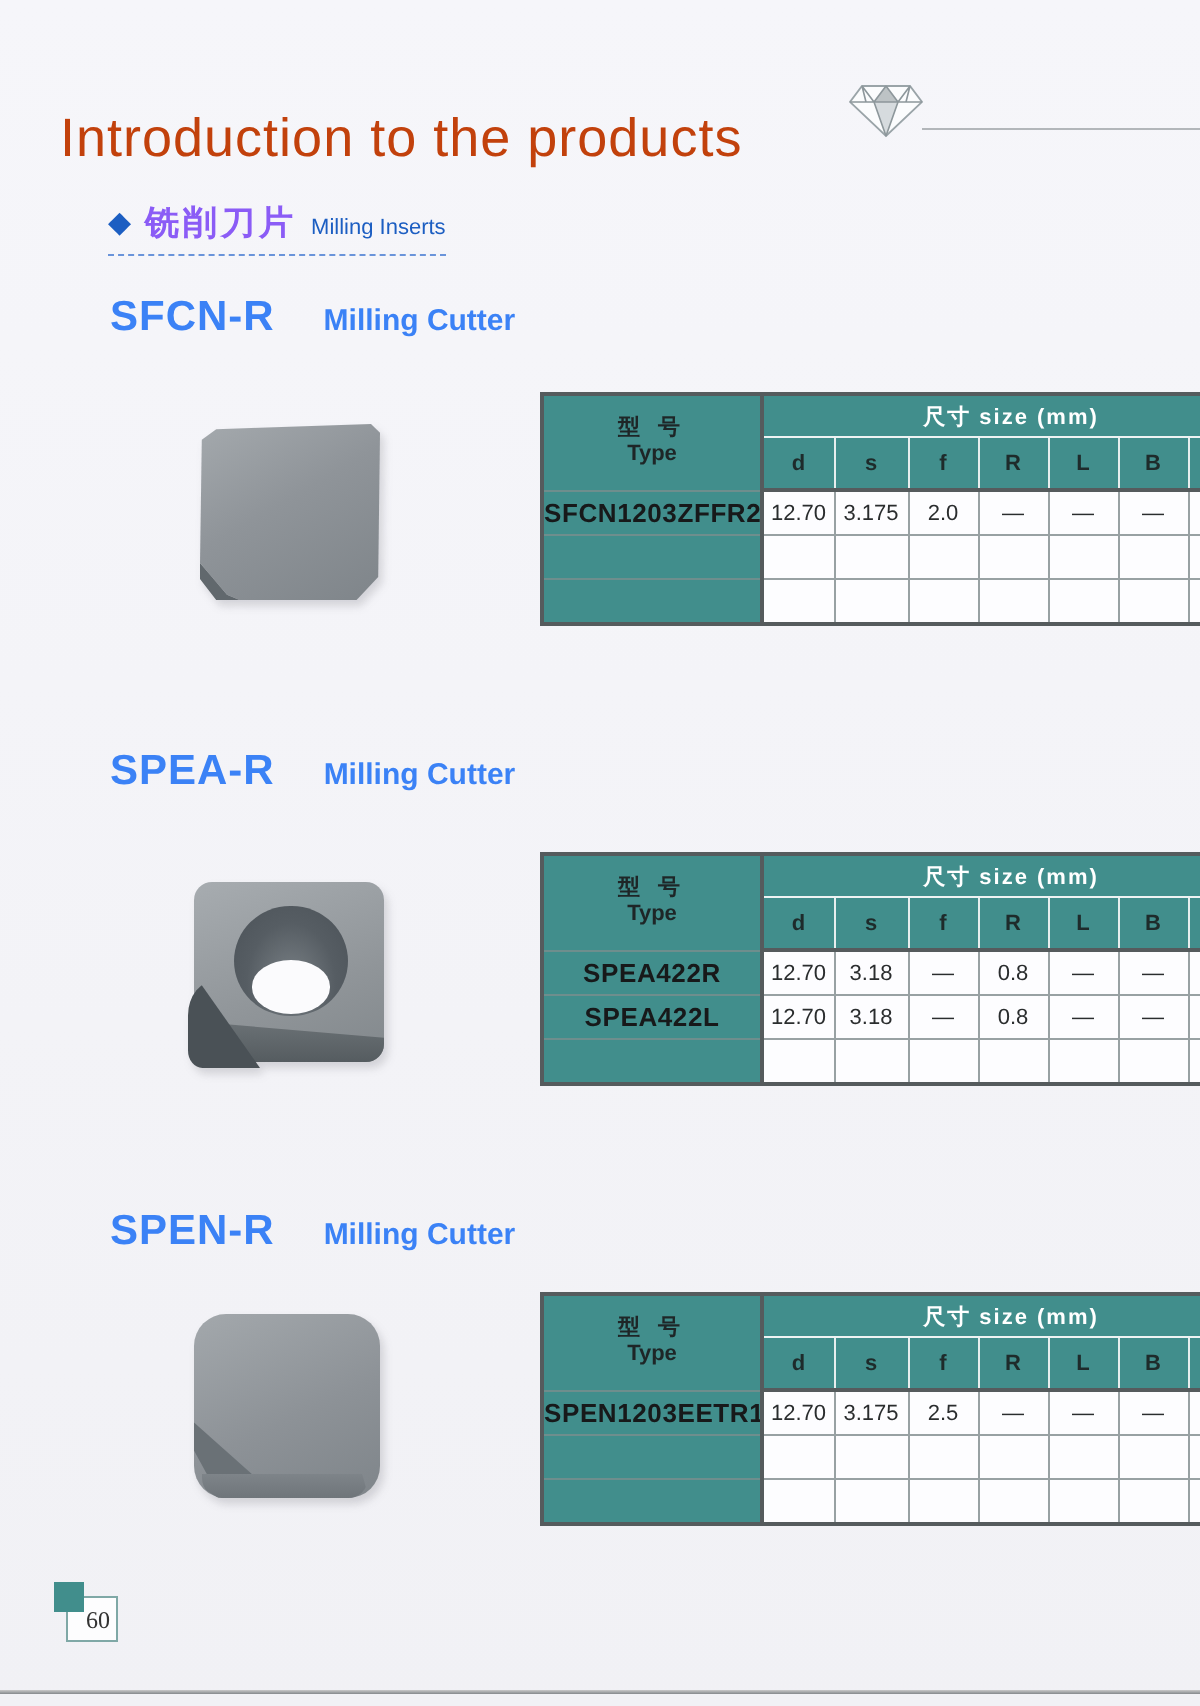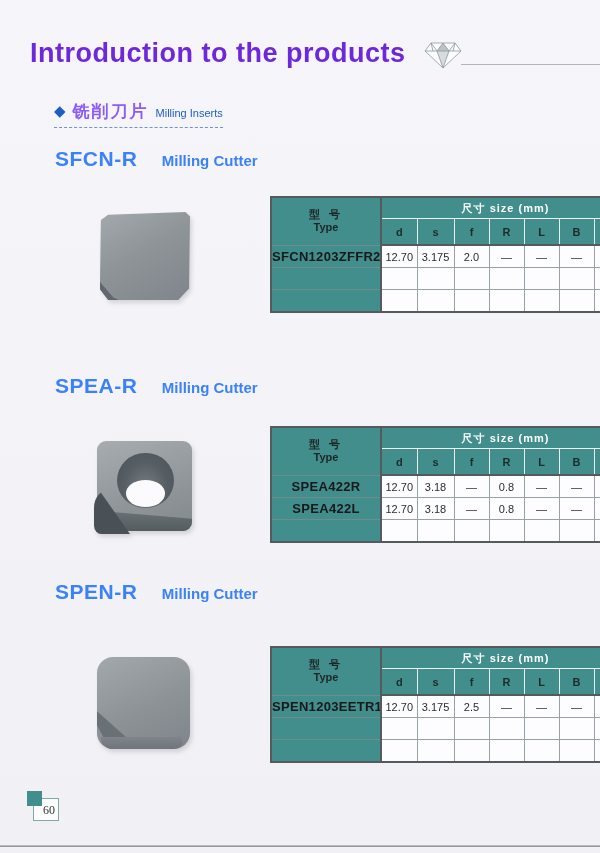--- a/index.html
+++ b/index.html
@@ -6,21 +6,21 @@
   body{
     width:600px;height:853px;position:relative;overflow:hidden;
     background:linear-gradient(180deg,#f6f6fa 0%,#f3f3f7 60%,#f1f1f5 100%);
     font-family:"Liberation Sans","DejaVu Sans",sans-serif;
     color:#1b1d1e;
   }
   .abs{position:absolute;}
 
   
   .page-title{
-    left:30px;top:38px;font-size:27px;font-weight:bold;color:#6d28d9;
+    left:30px;top:54px;font-size:27px;font-weight:normal;color:#c2410c;
     letter-spacing:.5px;white-space:nowrap;
   }
   .gem-icon{left:424px;top:40px;width:38px;height:30px;}
   .title-rule{left:461px;top:64px;width:139px;height:1px;background:#b2b6ba;}
 
   
   .category{
     left:54px;top:100px;display:inline-block;padding-bottom:4px;
     border-bottom:1.5px dashed #6a94da;white-space:nowrap;
   }
@@ -241,21 +241,21 @@
     <td></td>
     <td></td>
     <td></td>
     <td></td>
     <td></td>
     <td></td>
   </tr>
 </tbody>
   </table>
 
-<div class="abs section-title" style="top:580px">
+<div class="abs section-title" style="top:604px">
   <span class="sec-name">SPEN-R</span>
   <span class="sec-sub">Milling Cutter</span>
 </div>
 
 <div class="abs img-wrap insert-spen" style="left:97px;top:657px">
   <div class="layer spen-face"></div>
   <div class="layer spen-facet"></div>
   <div class="layer spen-band"></div>
 </div>
 

